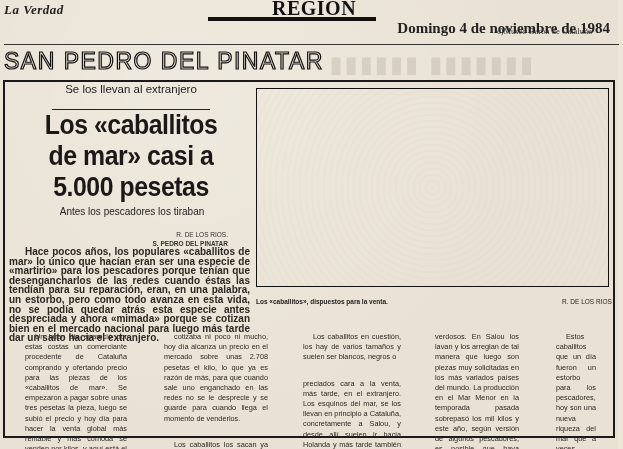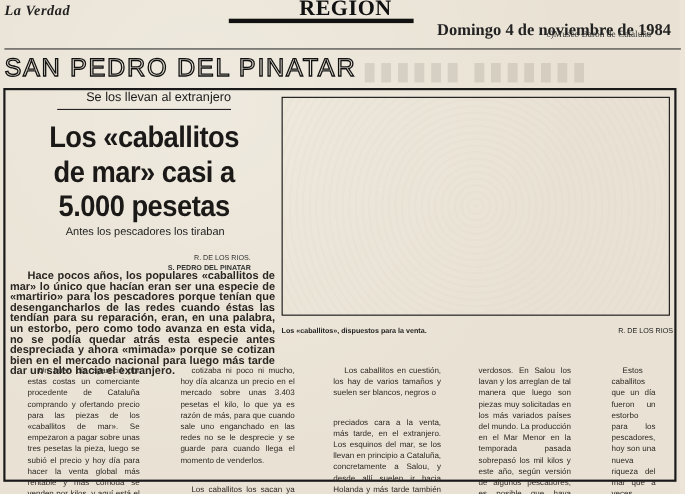--- a/index.html
+++ b/index.html
@@ -10,21 +10,21 @@
   .masthead{position:absolute;left:4px;top:2px;font-family:"Liberation Serif",serif;font-style:italic;font-weight:bold;font-size:13px;letter-spacing:0.5px;color:#222;}
   .section{position:absolute;left:272px;top:-3px;font-family:"Liberation Serif",serif;font-weight:bold;font-size:20px;color:#111;letter-spacing:0.5px;}
   .rule-thick{position:absolute;left:208px;top:17px;width:168px;height:4px;background:#111;}
   .date{position:absolute;right:8px;top:20px;font-family:"Liberation Serif",serif;font-size:15px;font-weight:bold;color:#222;}
   .credit{position:absolute;right:26px;top:26px;font-family:"Liberation Serif",serif;font-size:8.5px;color:#333;}
   .subsection{position:absolute;left:4px;top:29px;font-family:"Liberation Serif",serif;font-weight:bold;font-size:13.5px;color:#111;letter-spacing:0.3px;}
   .rule-thin{position:absolute;left:4px;top:44px;width:615px;height:1px;background:#333;}
   .town{position:absolute;left:4px;top:48px;font-family:"Liberation Sans",sans-serif;font-size:23px;letter-spacing:1.5px;color:#e9e2d4;-webkit-text-stroke:1.2px #111;font-weight:normal;}
   .ghost{position:absolute;left:330px;top:52px;font-family:"Liberation Sans",sans-serif;font-weight:bold;font-size:22px;color:rgba(120,110,100,0.18);letter-spacing:3px;}
   .frame{position:absolute;left:3px;top:80px;width:612px;height:358px;border:2px solid #1a1a1a;box-sizing:border-box;}
-  .kicker{position:absolute;left:52px;top:83px;font-size:11.5px;color:#1a1a1a;padding-bottom:4px;border-bottom:1px solid #222;width:158px;text-align:right;}
+  .kicker{position:absolute;left:52px;top:83px;font-size:11.5px;color:#1a1a1a;padding-bottom:14px;border-bottom:1px solid #222;width:158px;text-align:center;}
   .headline{position:absolute;left:20px;top:110px;width:222px;text-align:center;font-family:"Liberation Sans",sans-serif;font-weight:bold;font-size:27px;line-height:31px;letter-spacing:-0.5px;color:#1b1917;transform:scaleX(0.92);transform-origin:center top;}
   .deck{position:absolute;left:22px;top:206px;width:220px;text-align:center;font-size:10px;color:#222;}
   .byline{position:absolute;right:390px;top:230px;text-align:right;font-size:6.5px;color:#333;line-height:9px;}
   .byline .b2{font-weight:bold;}
   .lead{position:absolute;left:9px;top:247px;width:241px;font-size:10px;font-weight:bold;line-height:9.6px;color:#2a2622;text-align:justify;text-indent:16px;}
   .photo{position:absolute;left:256px;top:88px;width:353px;height:199px;border:1.5px solid #111;box-sizing:border-box;background:
     radial-gradient(ellipse 18px 9px at 12% 18%, #b8b1a4 30%, transparent 70%),
     radial-gradient(ellipse 14px 20px at 22% 40%, #9c9588 30%, transparent 70%),
     radial-gradient(ellipse 22px 8px at 35% 72%, #b1aa9d 30%, transparent 70%),
     radial-gradient(ellipse 12px 16px at 48% 30%, #a49d90 30%, transparent 70%),
@@ -73,21 +73,21 @@
   <div class="lead">Hace pocos años, los populares «caballitos de mar» lo único que hacían eran ser una especie de «martirio» para los pescadores porque tenían que desengancharlos de las redes cuando éstas las tendían para su reparación, eran, en una palabra, un estorbo, pero como todo avanza en esta vida, no se podía quedar atrás esta especie antes despreciada y ahora «mimada» porque se cotizan bien en el mercado nacional para luego más tarde dar un salto hacia el extranjero.</div>
 
   <div class="photo"></div>
   <div class="caption">Los «caballitos», dispuestos para la venta.</div>
   <div class="photo-credit">R. DE LOS RIOS</div>
 
   <div class="col c1">
     <p>Un buen día apareció por estas costas un comerciante procedente de Cataluña comprando y ofertando precio para las piezas de los «caballitos de mar». Se empezaron a pagar sobre unas tres pesetas la pieza, luego se subió el precio y hoy día para hacer la venta global más rentable y más cómoda se venden por kilos, y aquí está el quid de la cuestión porque una especie marina que no se</p>
   </div>
   <div class="col c2">
-    <p>cotizaba ni poco ni mucho, hoy día alcanza un precio en el mercado sobre unas 3.403 pesetas el kilo, lo que ya es razón de más, para que cuando sale uno enganchado en las redes no se le desprecie y se guarde para cuando llega el momento de venderlos.</p>
+    <p>cotizaba ni poco ni mucho, hoy día alcanza un precio en el mercado sobre unas 2.708 pesetas el kilo, lo que ya es razón de más, para que cuando sale uno enganchado en las redes no se le desprecie y se guarde para cuando llega el momento de venderlos.</p>
     <p>Los caballitos los sacan ya todos los pescadores del Mar Menor, por que casualmente éstos, de este mar, son los más</p>
   </div>
   <div class="col c3">
     <p>Los caballitos en cuestión, los hay de varios tamaños y suelen ser blancos, negros o</p>
     <p style="text-indent:0">preciados cara a la venta, más tarde, en el extranjero. Los esquinos del mar, se los llevan en principio a Cataluña, concretamente a Salou, y desde allí suelen ir hacia Holanda y más tarde también al Japón. Se usan para artículos de regalo: llaveros, colgantes, empuñaduras de palanca de cambio de automóviles, etc., etc.</p>
   </div>
   <div class="col c4">
     <p style="text-indent:0">verdosos. En Salou los lavan y los arreglan de tal manera que luego son piezas muy solicitadas en los más variados países del mundo. La producción en el Mar Menor en la temporada pasada sobrepasó los mil kilos y este año, según versión de algunos pescadores, es posible que haya muchos más. La época buena para esta captura es desde octubre hasta noviembre, ya que necesita que el tiempo no sea caluroso para su pesca.</p>
   </div>
   <div class="col c5">

